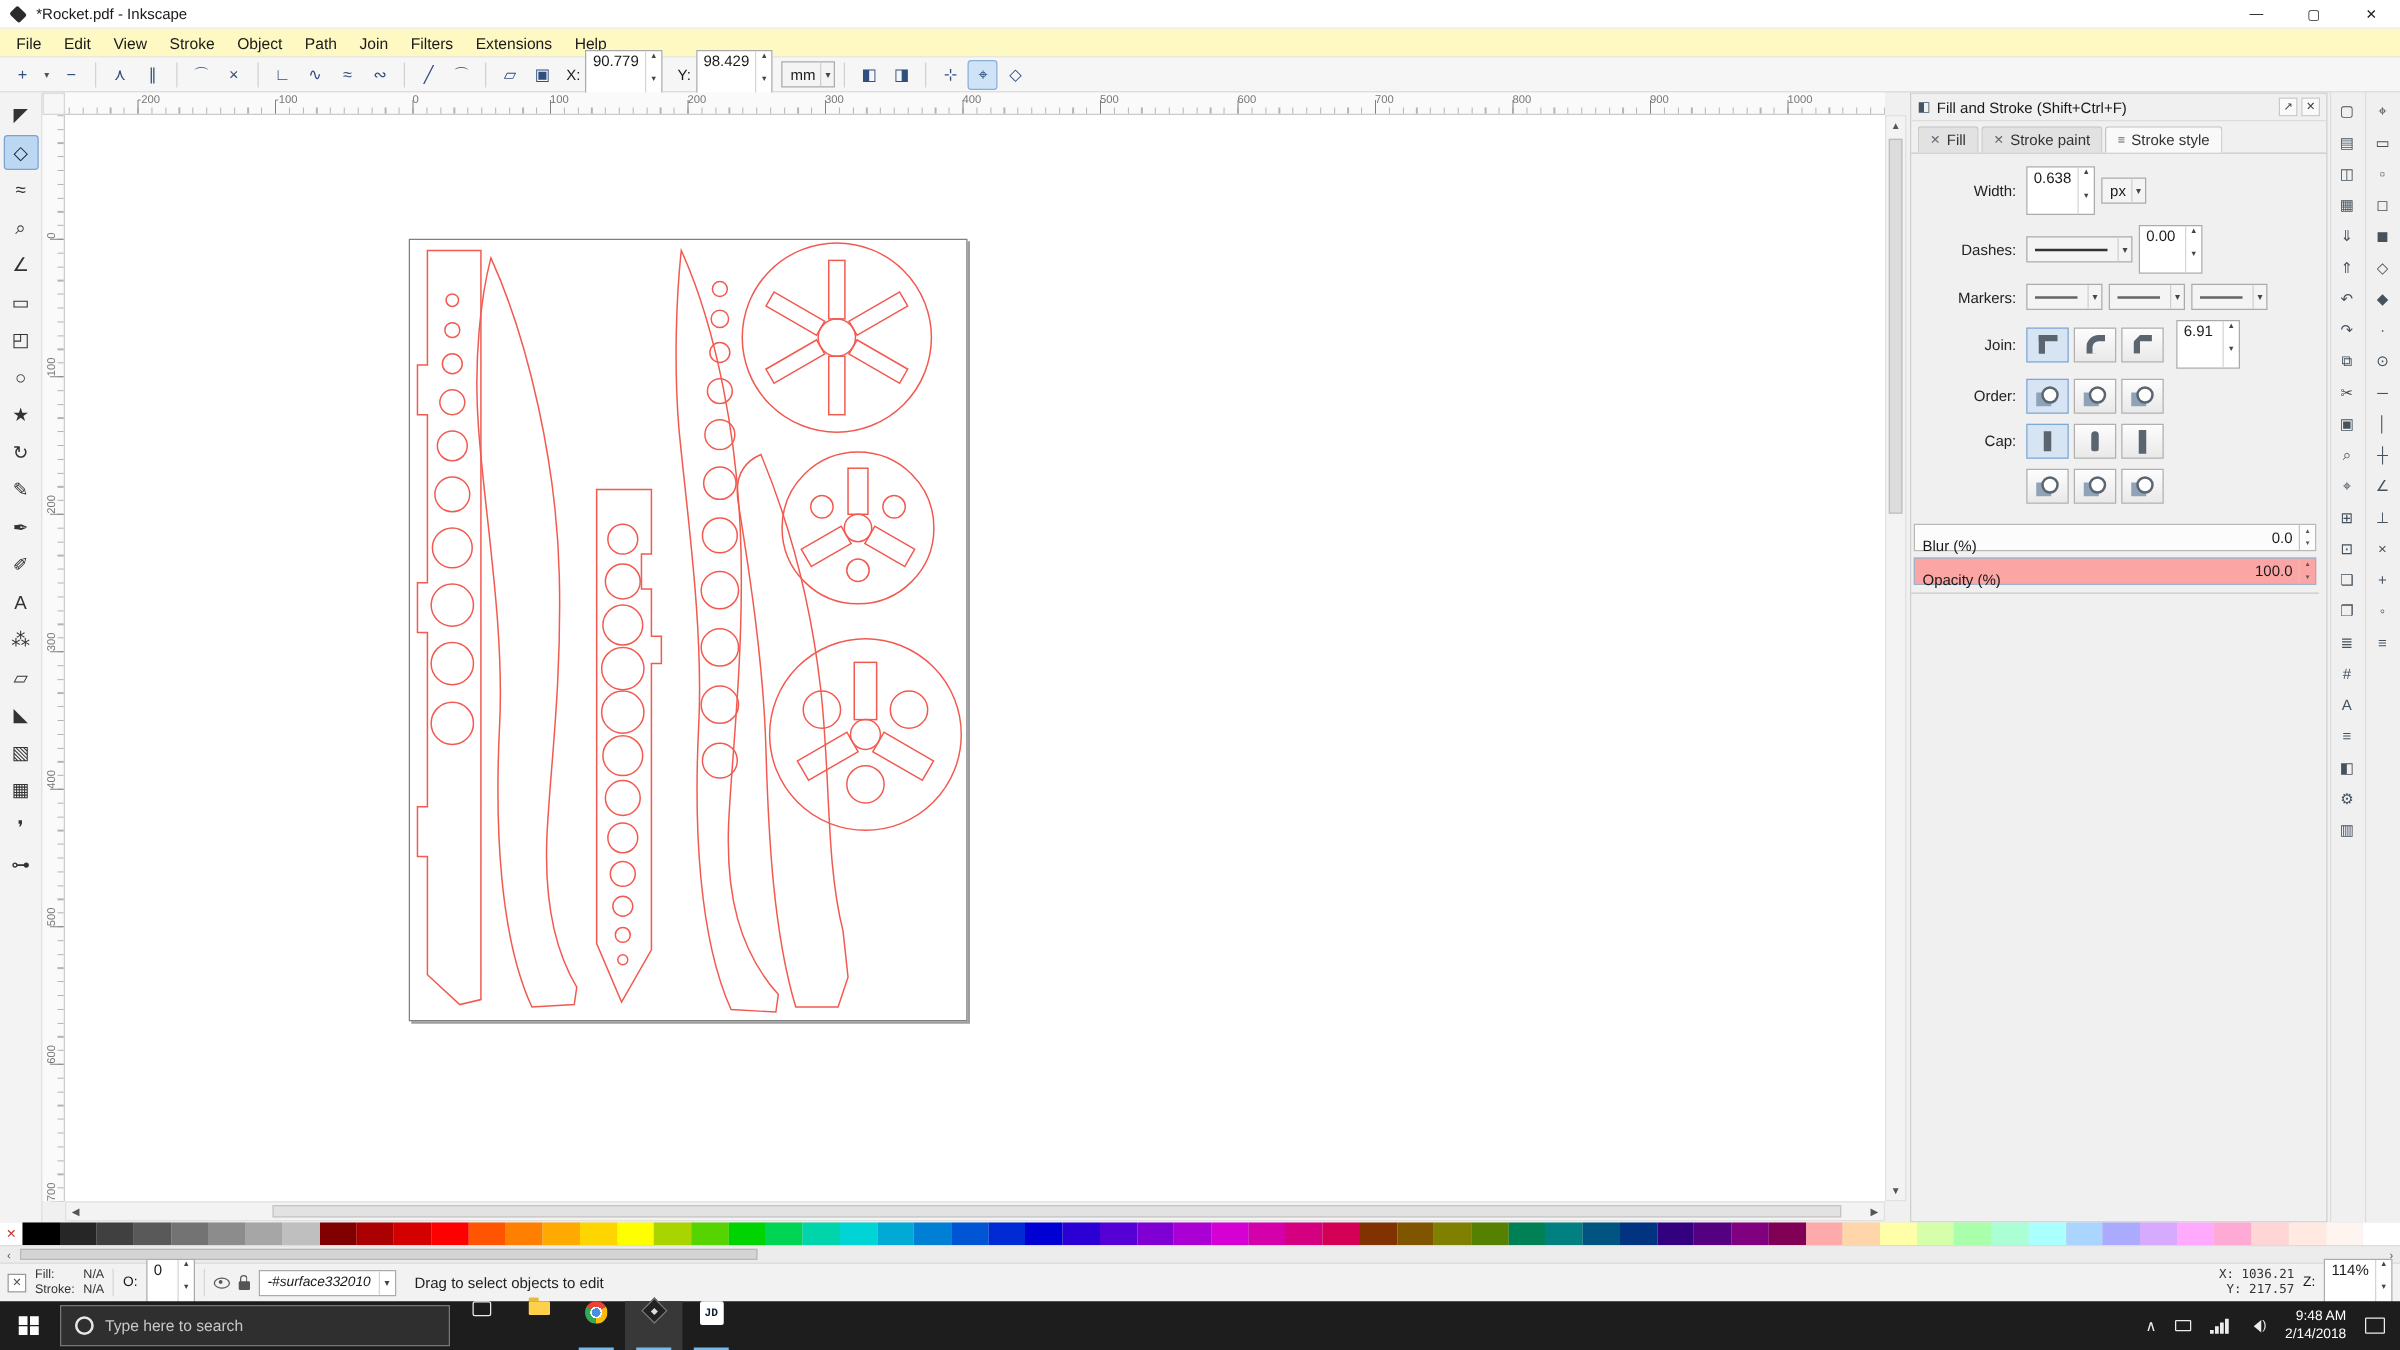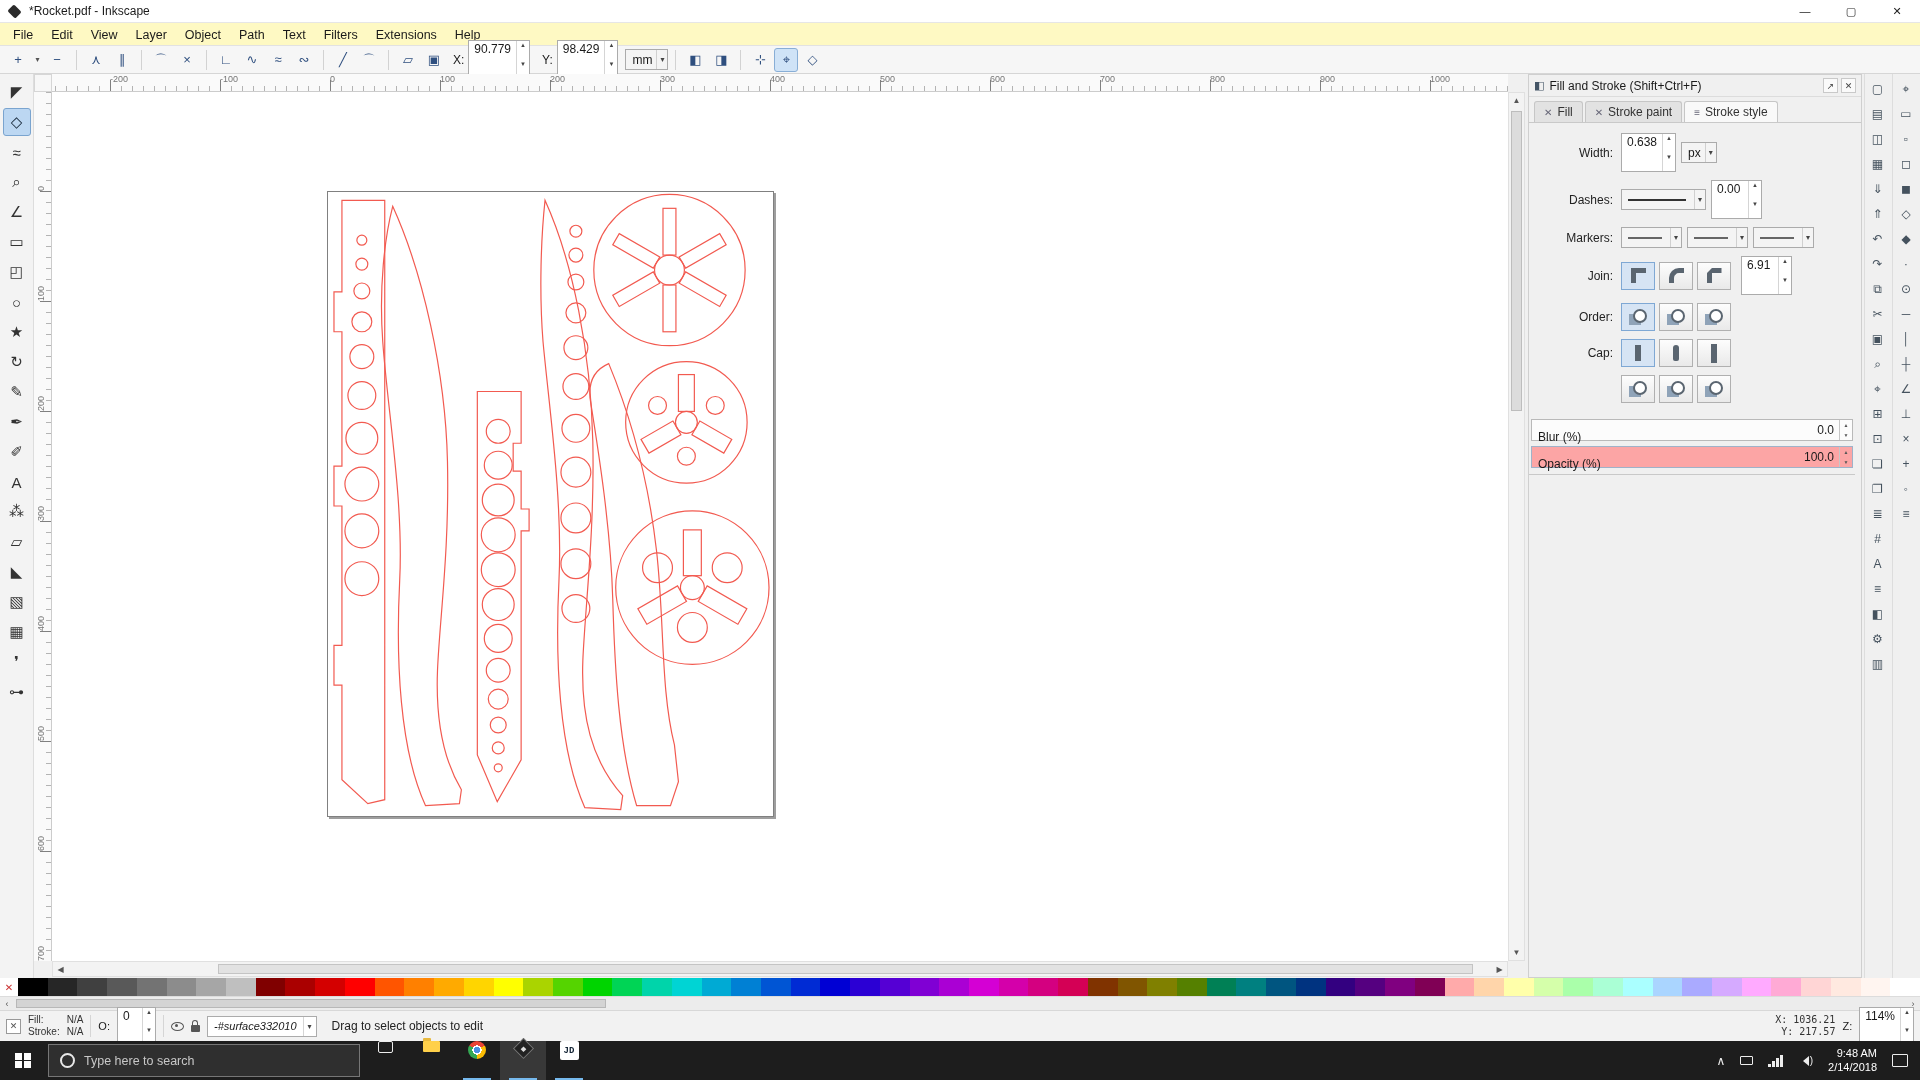--- a/index.html
+++ b/index.html
@@ -168,24 +168,24 @@
       <span class="win-btn">—</span>
       <span class="win-btn">▢</span>
       <span class="win-btn">✕</span>
     </div>
   </div>
 
   <div class="menubar">
       <div class="menu-item">File</div>
       <div class="menu-item">Edit</div>
       <div class="menu-item">View</div>
-      <div class="menu-item">Layer</div>
+      <div class="menu-item">Stroke</div>
       <div class="menu-item">Object</div>
       <div class="menu-item">Path</div>
-      <div class="menu-item">Text</div>
+      <div class="menu-item">Join</div>
       <div class="menu-item">Filters</div>
       <div class="menu-item">Extensions</div>
       <div class="menu-item">Help</div>
     </div>
 
   <div class="cmdbar">
     <div class="tb-group">
         <div class="tb-btn">+</div>
         <div class="tb-btn small">▾</div>
         <div class="tb-btn">−</div>

